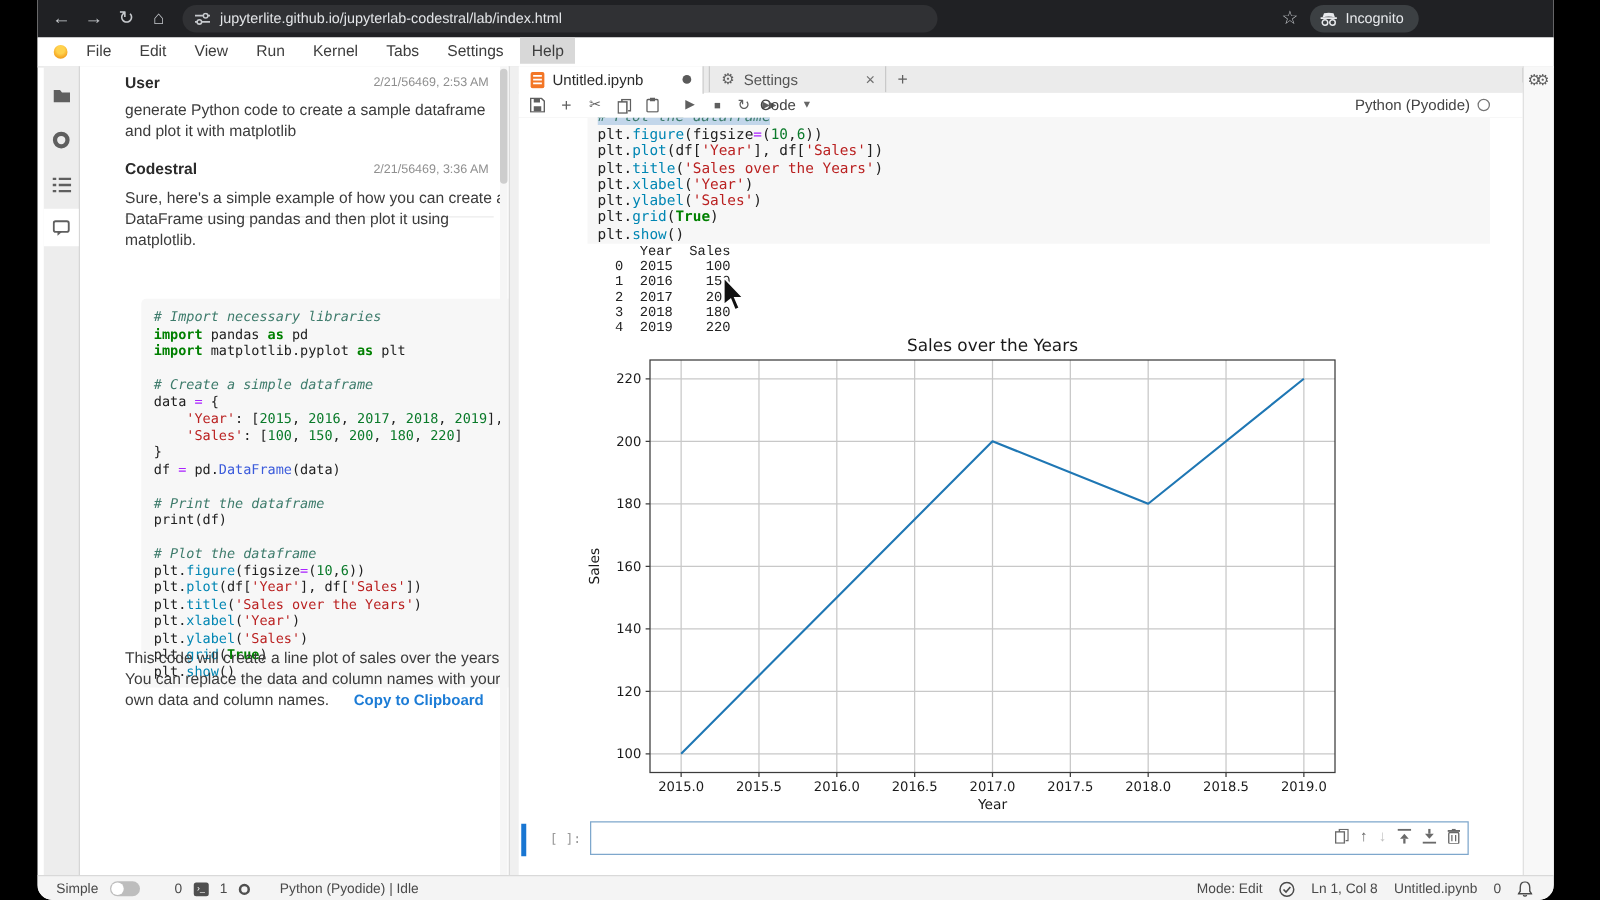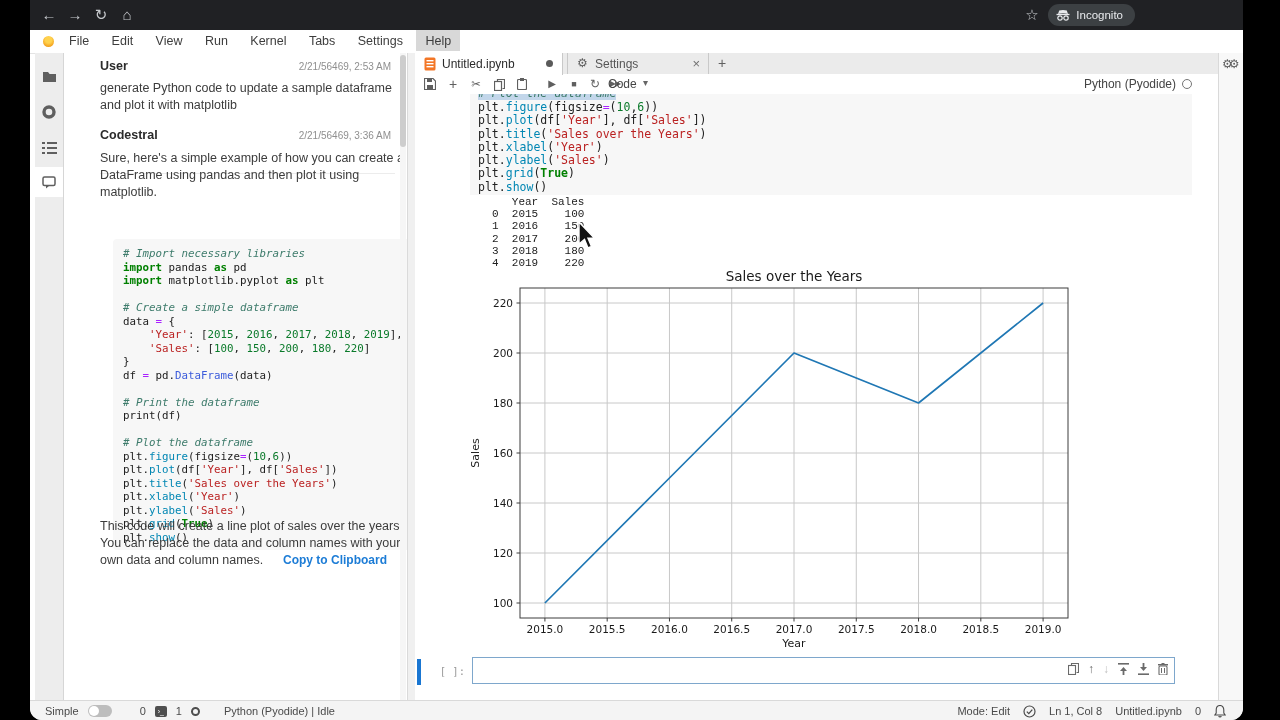--- a/index.html
+++ b/index.html
@@ -103,20 +103,29 @@
 </head>
 <body>
 
 <div id="window">
 
   <div id="chrome">
     <div class="nav-ic" style="left:8px">←</div>
     <div class="nav-ic" style="left:34px">→</div>
     <div class="nav-ic" style="left:60px">↻</div>
     <div class="nav-ic" style="left:86px">⌂</div>
+    <div id="urlbar">
+      <svg class="abs" style="left:10px;top:6px" width="12" height="10">
+        <line x1="0" y1="2.5" x2="12" y2="2.5" stroke="#c6c9cd" stroke-width="1.4"></line>
+        <line x1="0" y1="7.5" x2="12" y2="7.5" stroke="#c6c9cd" stroke-width="1.4"></line>
+        <circle cx="8.5" cy="2.5" r="1.8" fill="#303134" stroke="#c6c9cd" stroke-width="1.2"></circle>
+        <circle cx="3.5" cy="7.5" r="1.8" fill="#303134" stroke="#c6c9cd" stroke-width="1.2"></circle>
+      </svg>
+      <span class="url-text">jupyterlite.github.io/jupyterlab-codestral/lab/index.html</span>
+    </div>
     <div class="nav-ic" style="right:200px">☆</div>
     <div id="incog">
       <svg class="abs" style="left:8px;top:5px" width="14" height="12">
         <path d="M2,5 Q7,3.4 12,5 L10.8,1.6 Q7,0.6 3.2,1.6 Z" fill="#e8eaed"></path>
         <line x1="0.5" y1="5.5" x2="13.5" y2="5.5" stroke="#e8eaed" stroke-width="1.3"></line>
         <circle cx="4" cy="9" r="2.2" fill="none" stroke="#e8eaed" stroke-width="1.2"></circle>
         <circle cx="10" cy="9" r="2.2" fill="none" stroke="#e8eaed" stroke-width="1.2"></circle>
       </svg>
       <span>Incognito</span>
     </div>
@@ -167,21 +176,21 @@
         <path d="M4,9.5 L4,12.5 L7.5,9.5 Z" fill="#5f5f5f"></path>
       </svg>
     </div>
   </div>
 
   <div id="chat">
     <div class="msg-head" style="top:6px">
       <span class="msg-name">User</span>
       <span class="msg-time">2/21/56469, 2:53 AM</span>
     </div>
-    <div class="msg-body" style="top:27px">generate Python code to update a sample dataframe and plot it with matplotlib</div>
+    <div class="msg-body" style="top:27px">generate Python code to create a sample dataframe and plot it with matplotlib</div>
     <div id="chat-divider"></div>
     <div class="msg-head" style="top:75px">
       <span class="msg-name">Codestral</span>
       <span class="msg-time">2/21/56469, 3:36 AM</span>
     </div>
     <div class="msg-body" style="top:97px;width:310px">Sure, here's a simple example of how you can create a DataFrame using pandas and then plot it using matplotlib.</div>
     <div id="chat-code">
         <div class="code-line"><span class="tok-c"># Import necessary libraries</span></div>
         <div class="code-line"><span class="tok-k">import</span><span class="tok-p"> pandas </span><span class="tok-k">as</span><span class="tok-p"> pd</span></div>
         <div class="code-line"><span class="tok-k">import</span><span class="tok-p"> matplotlib.pyplot </span><span class="tok-k">as</span><span class="tok-p"> plt</span></div>

